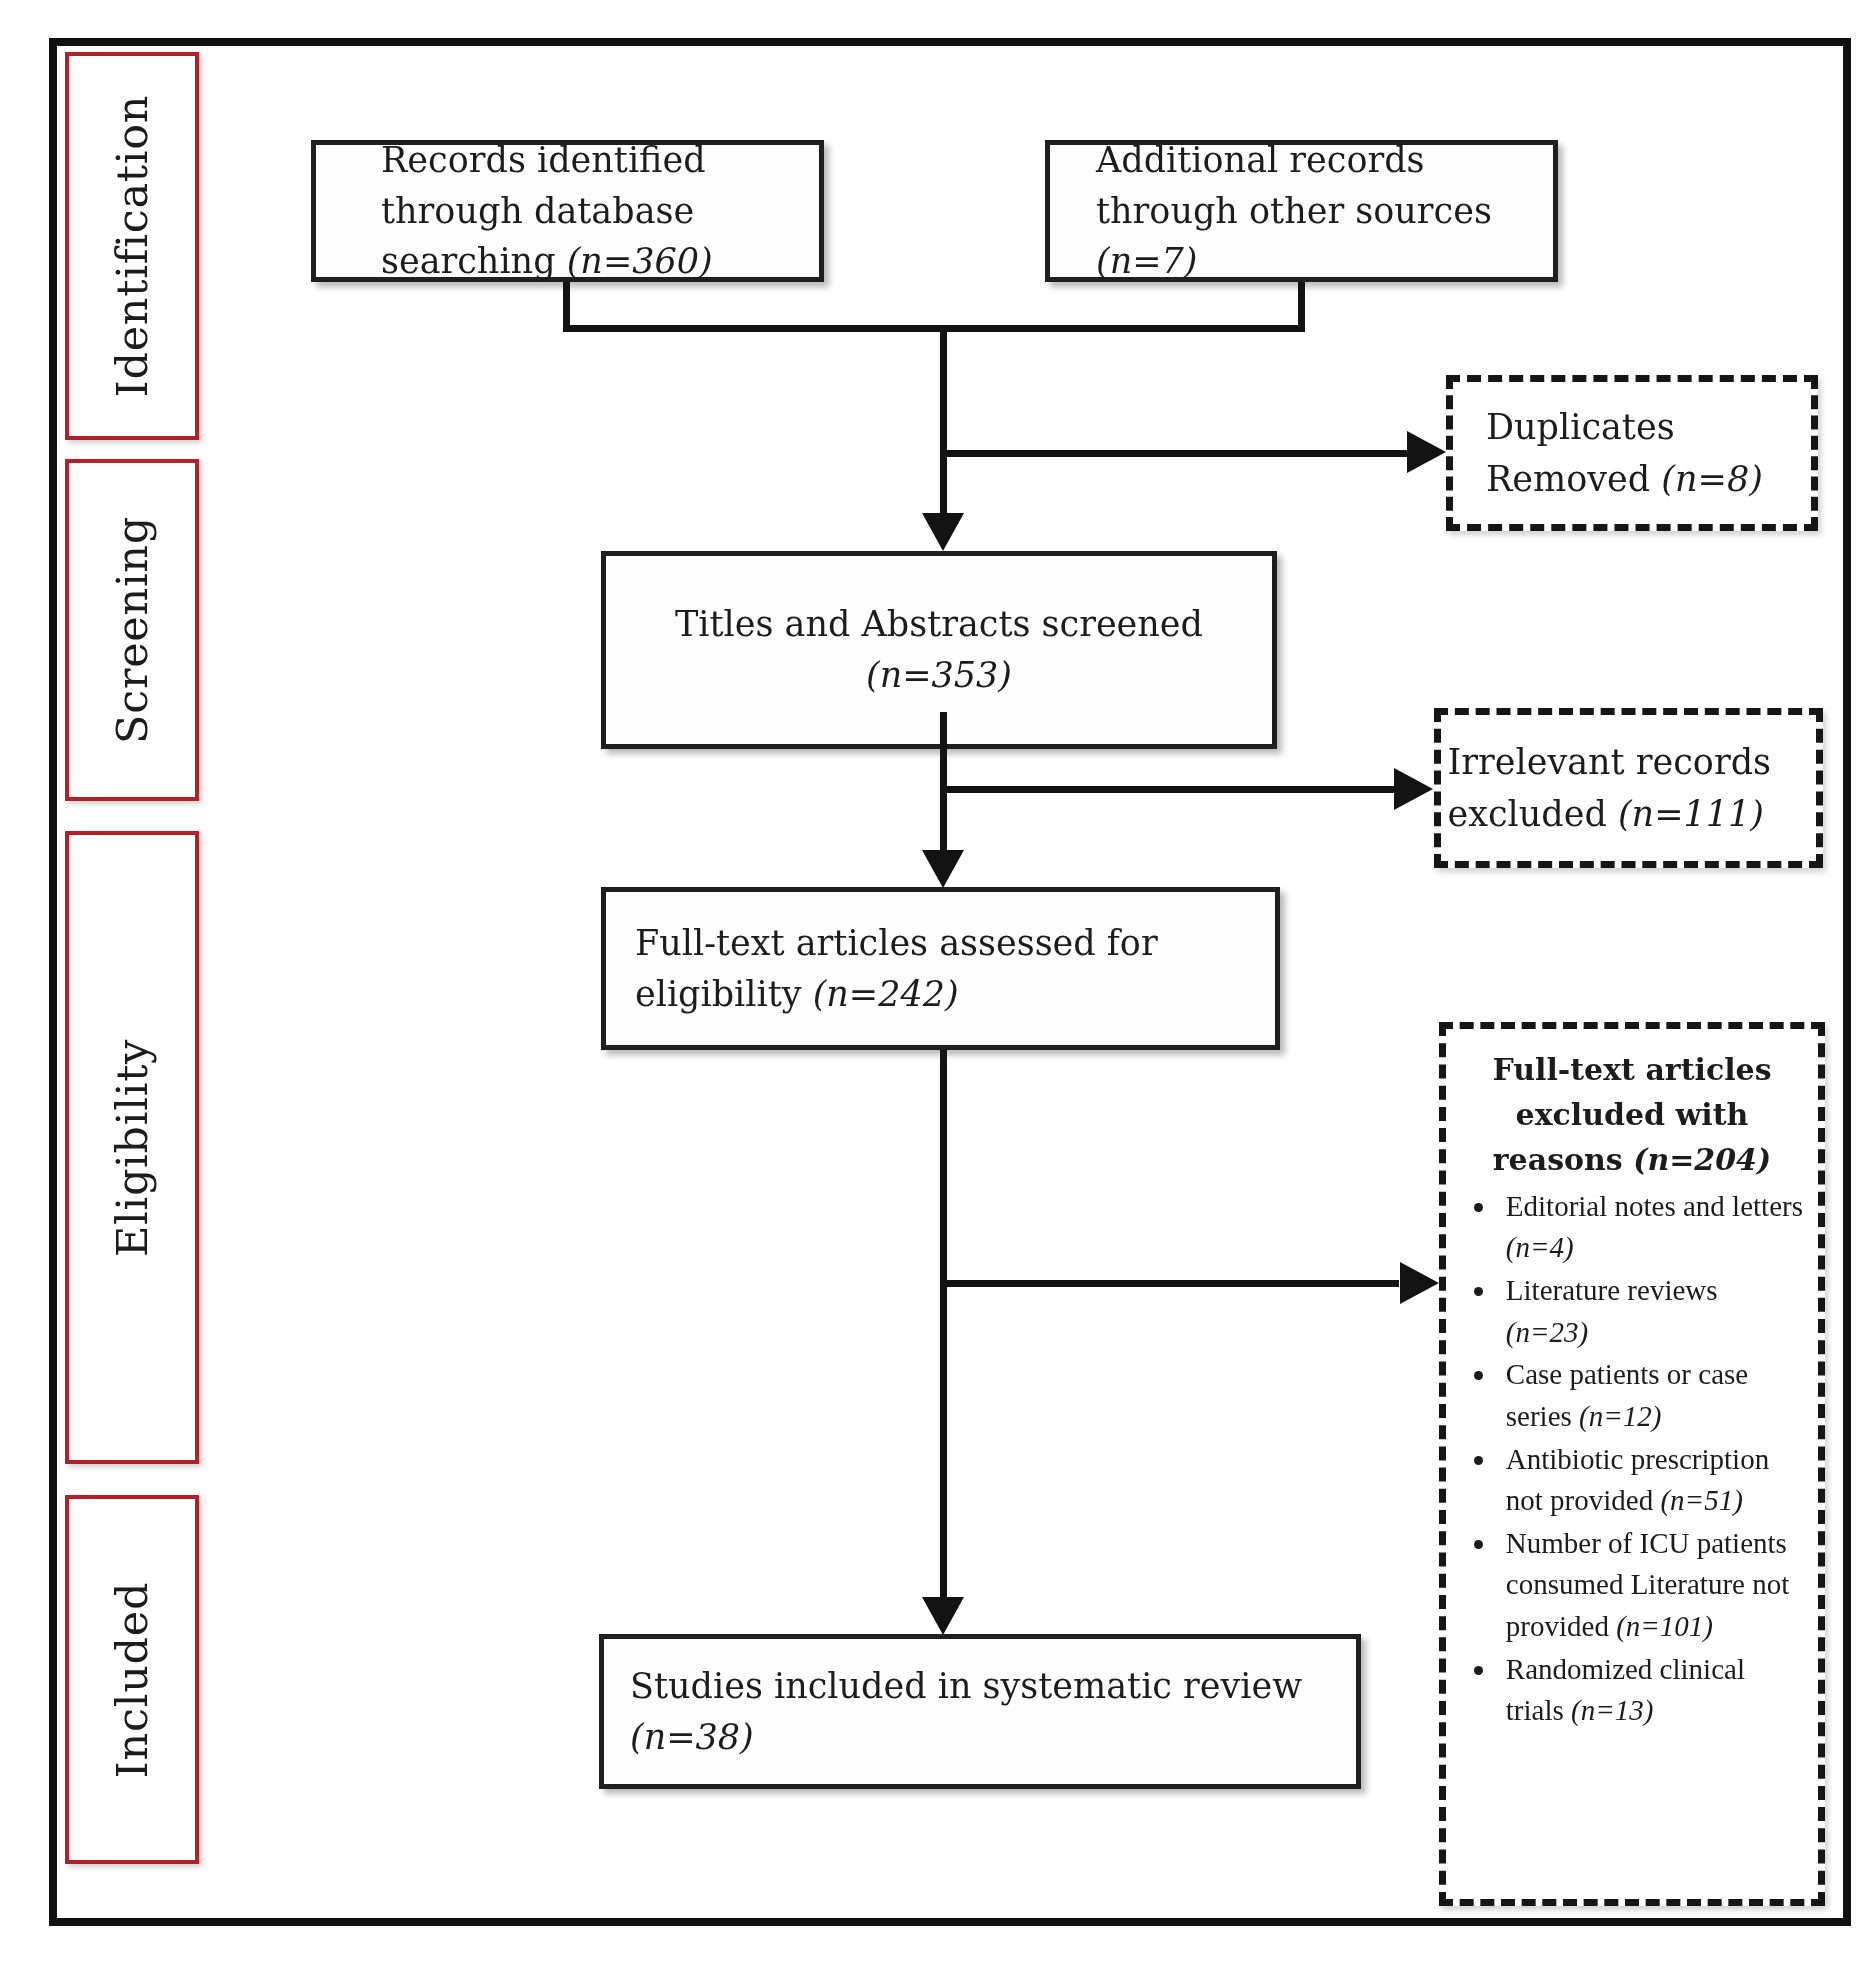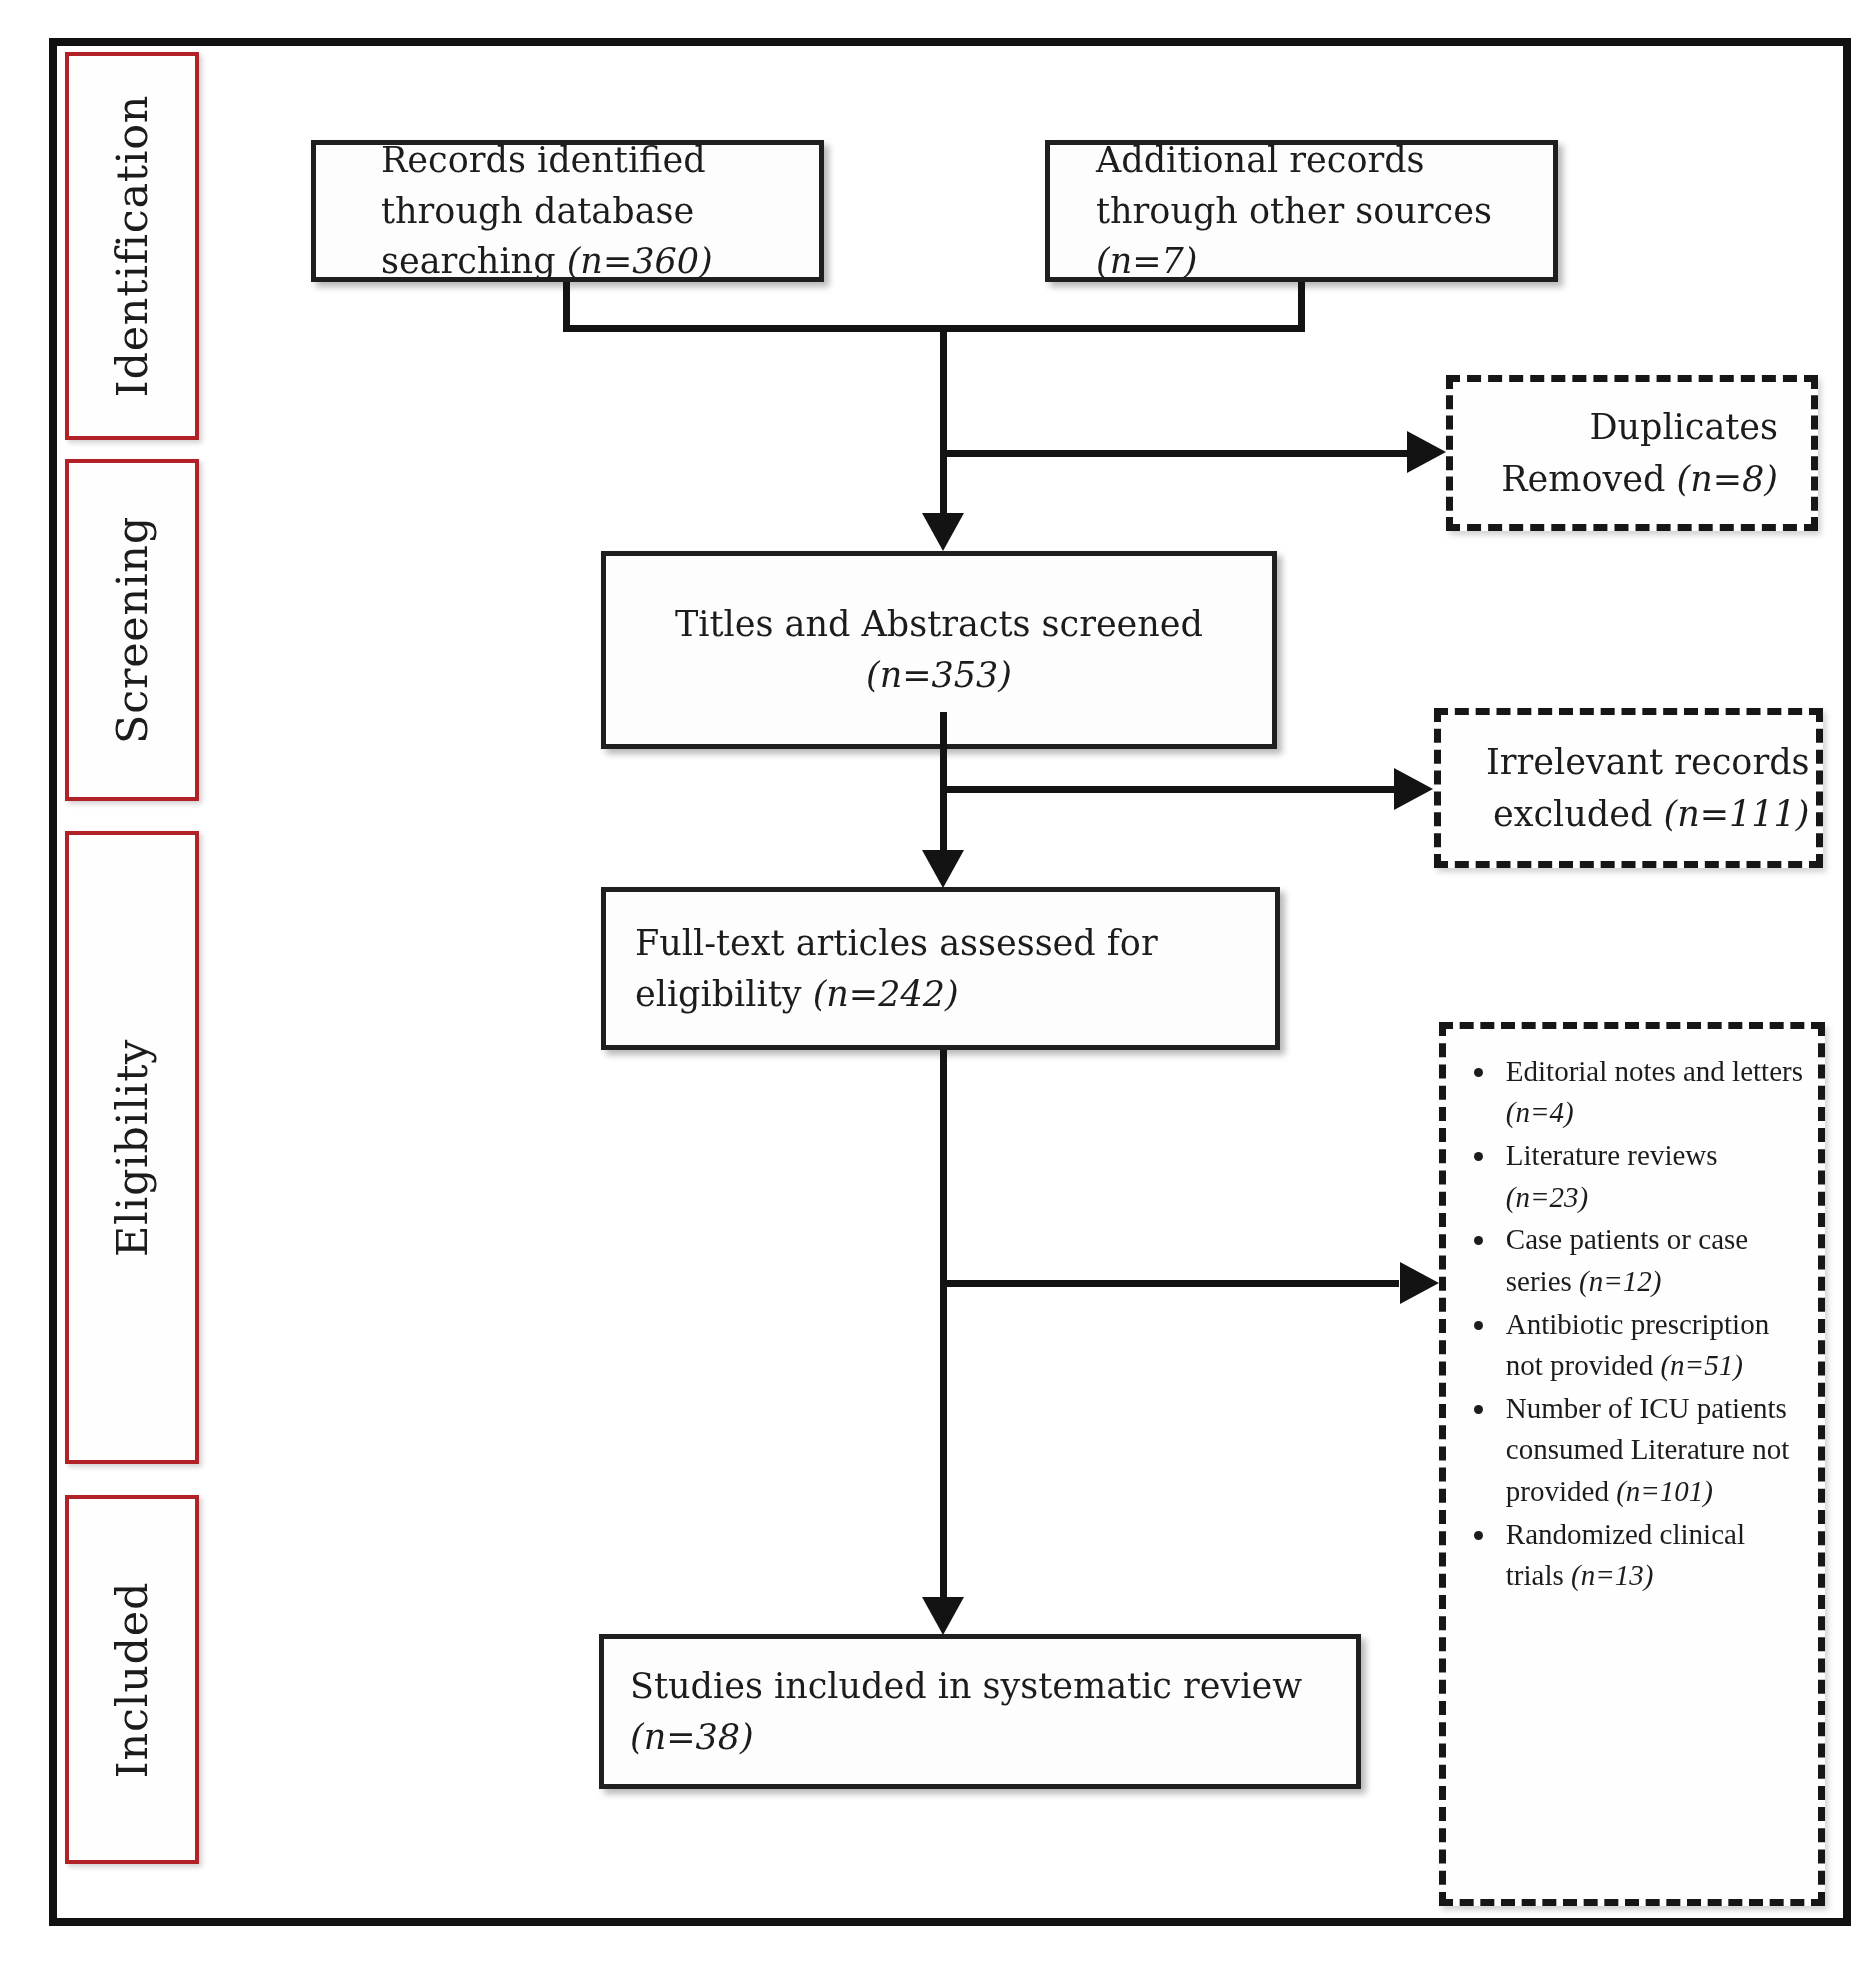--- a/index.html
+++ b/index.html
@@ -42,21 +42,21 @@
   .flowbox .txt{display:inline;}
   #box-records{left:311px;top:140px;width:513px;height:142px;padding:0 65px;}
   #box-additional{left:1045px;top:140px;width:513px;height:142px;padding:0 46px;}
   #box-titles{left:601px;top:551px;width:676px;height:198px;padding:0 16.3px;}
   #box-fulltext{left:601px;top:887px;width:679px;height:163px;padding:0 29px;}
   #box-studies{left:599px;top:1634px;width:762px;height:155px;padding:16px 26px;}
   
   .dashbox{
     position:absolute;box-sizing:border-box;
     border:7.8px dashed #161616;background:#fefefe;
-    text-align:right;font-size:35px;line-height:1.5;
+    text-align:left;font-size:35px;line-height:1.5;
     display:flex;flex-direction:column;align-items:center;justify-content:center;
     box-shadow:3.3px 3.9px 5.9px rgba(0,0,0,0.18);
   }
   #box-duplicates{left:1446px;top:375px;width:372px;height:156px;padding:0 33px;}
   #box-irrelevant{left:1434px;top:708px;width:389px;height:160px;padding:0 6.5px;}
   #box-reasons{
     left:1439px;top:1022px;width:386px;height:884px;
     justify-content:flex-start;align-items:stretch;
     padding:18px 0 0 0;font-size:29px;line-height:1.43;text-align:left;
   }
@@ -122,20 +122,21 @@
     <div><span class="txt">Studies included in systematic review</span> <i class="nval">(n=38)</i></div>
   </div>
 
   <div class="dashbox" id="box-duplicates">
     <div><span class="txt">Duplicates Removed</span> <i class="nval">(n=8)</i></div>
   </div>
   <div class="dashbox" id="box-irrelevant">
     <div><span class="txt">Irrelevant records excluded</span> <i class="nval">(n=111)</i></div>
   </div>
   <div class="dashbox" id="box-reasons">
+    <div class="heading"><span>Full-text articles excluded with reasons</span> <i class="nval">(n=204)</i></div>
     <ul>
       <li><span>Editorial notes and letters</span> <i class="nval">(n=4)</i></li>
       <li><span>Literature reviews</span> <i class="nval">(n=23)</i></li>
       <li><span>Case patients or case series</span> <i class="nval">(n=12)</i></li>
       <li><span>Antibiotic prescription not provided</span> <i class="nval">(n=51)</i></li>
       <li><span>Number of ICU patients consumed Literature not provided</span> <i class="nval">(n=101)</i></li>
       <li><span>Randomized clinical trials</span> <i class="nval">(n=13)</i></li>
     </ul>
   </div>
 

